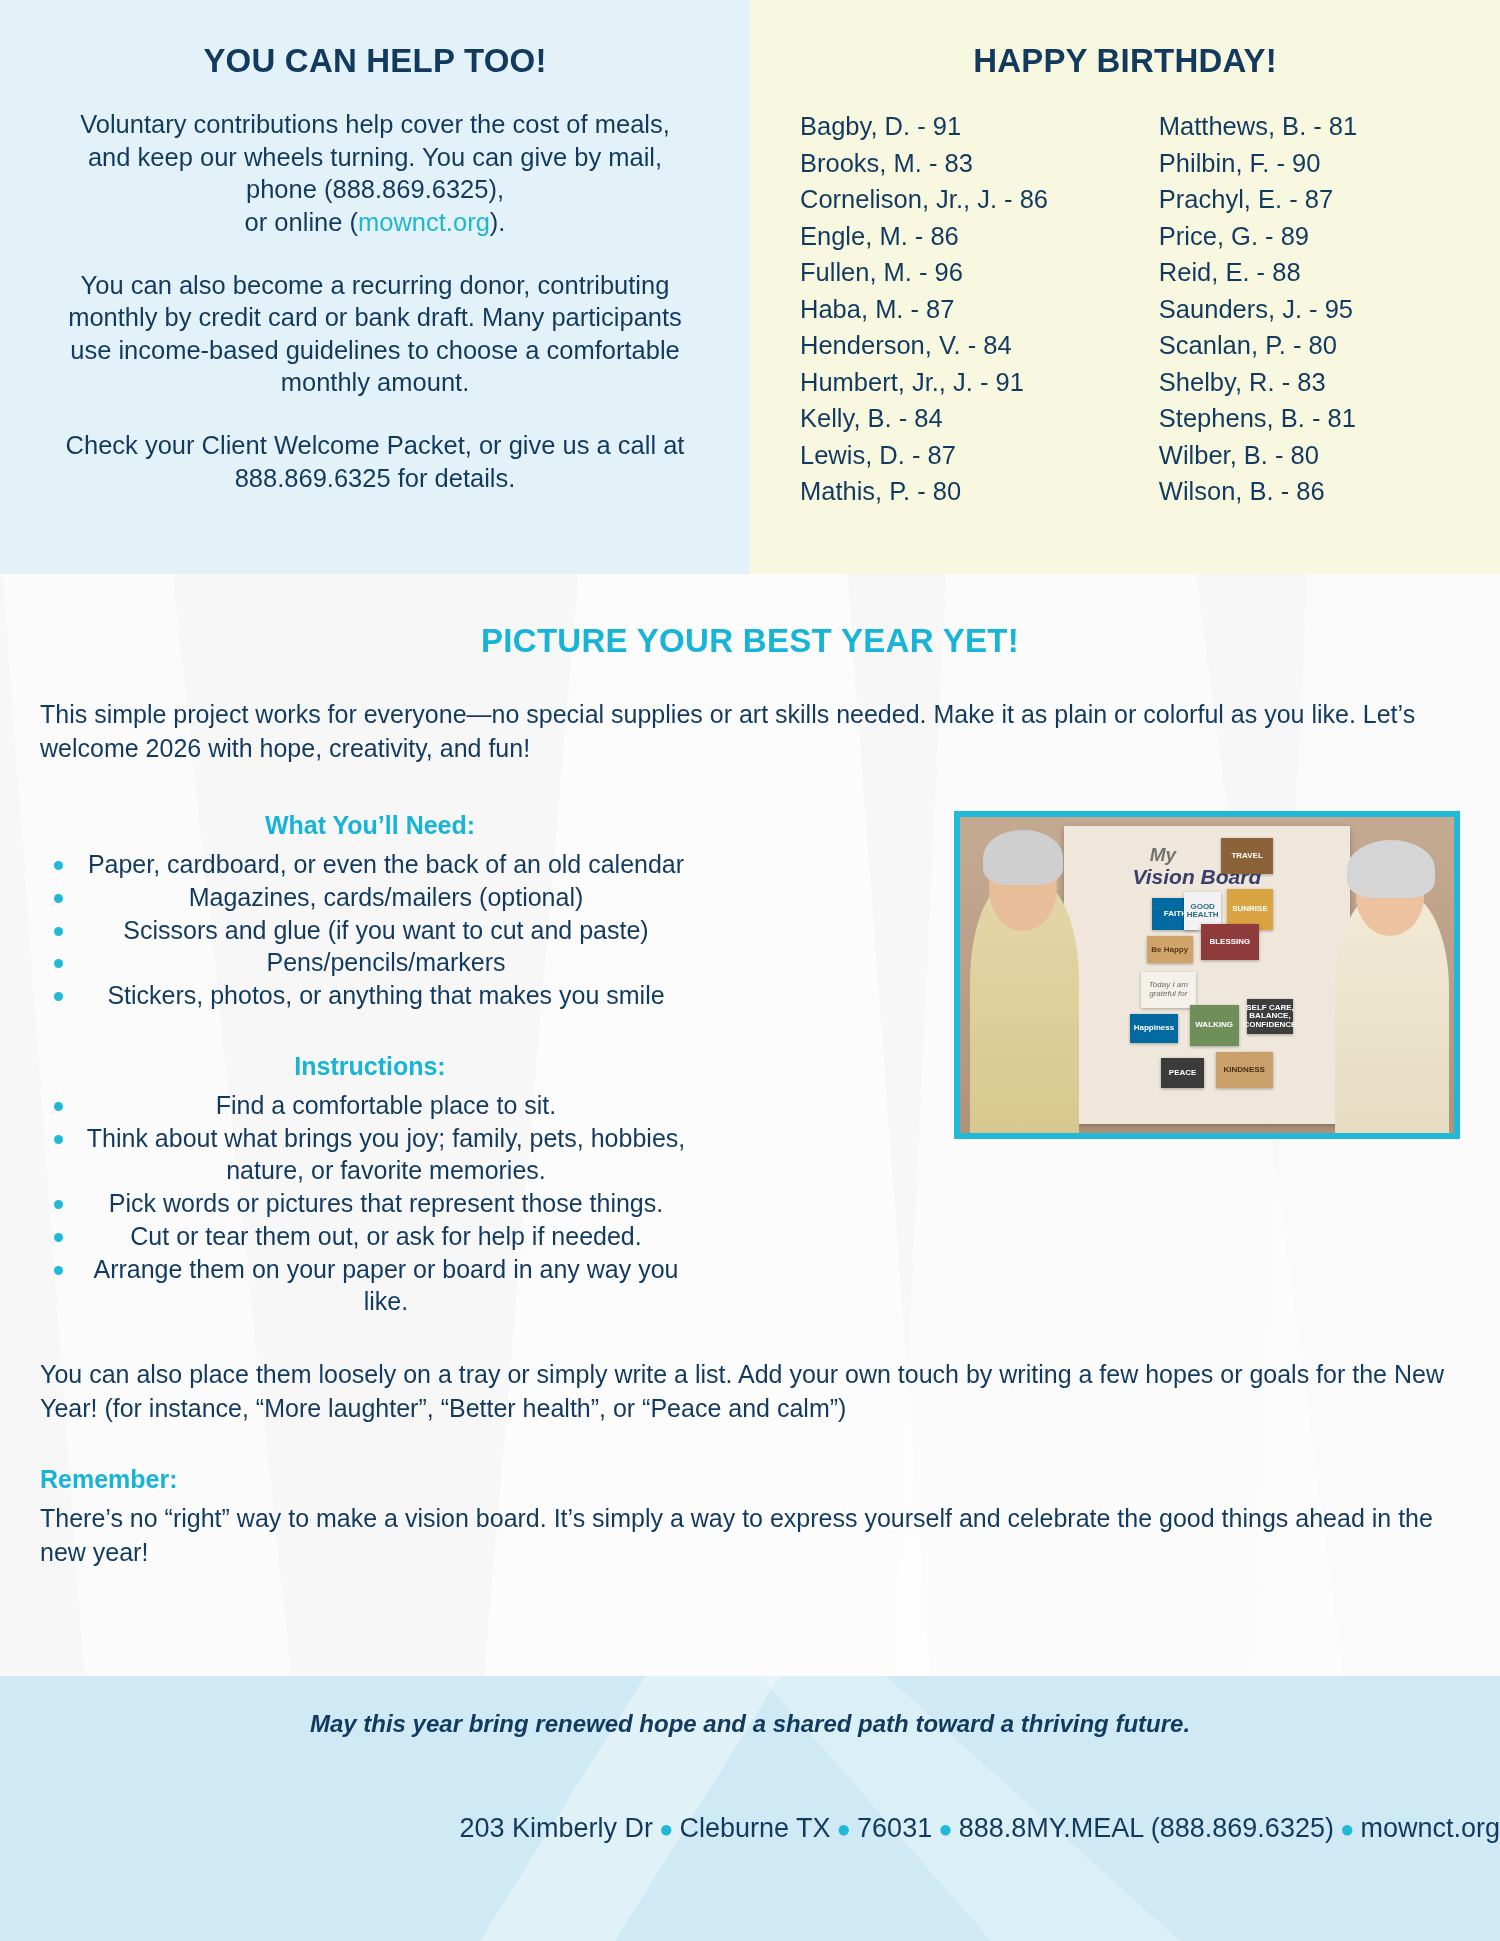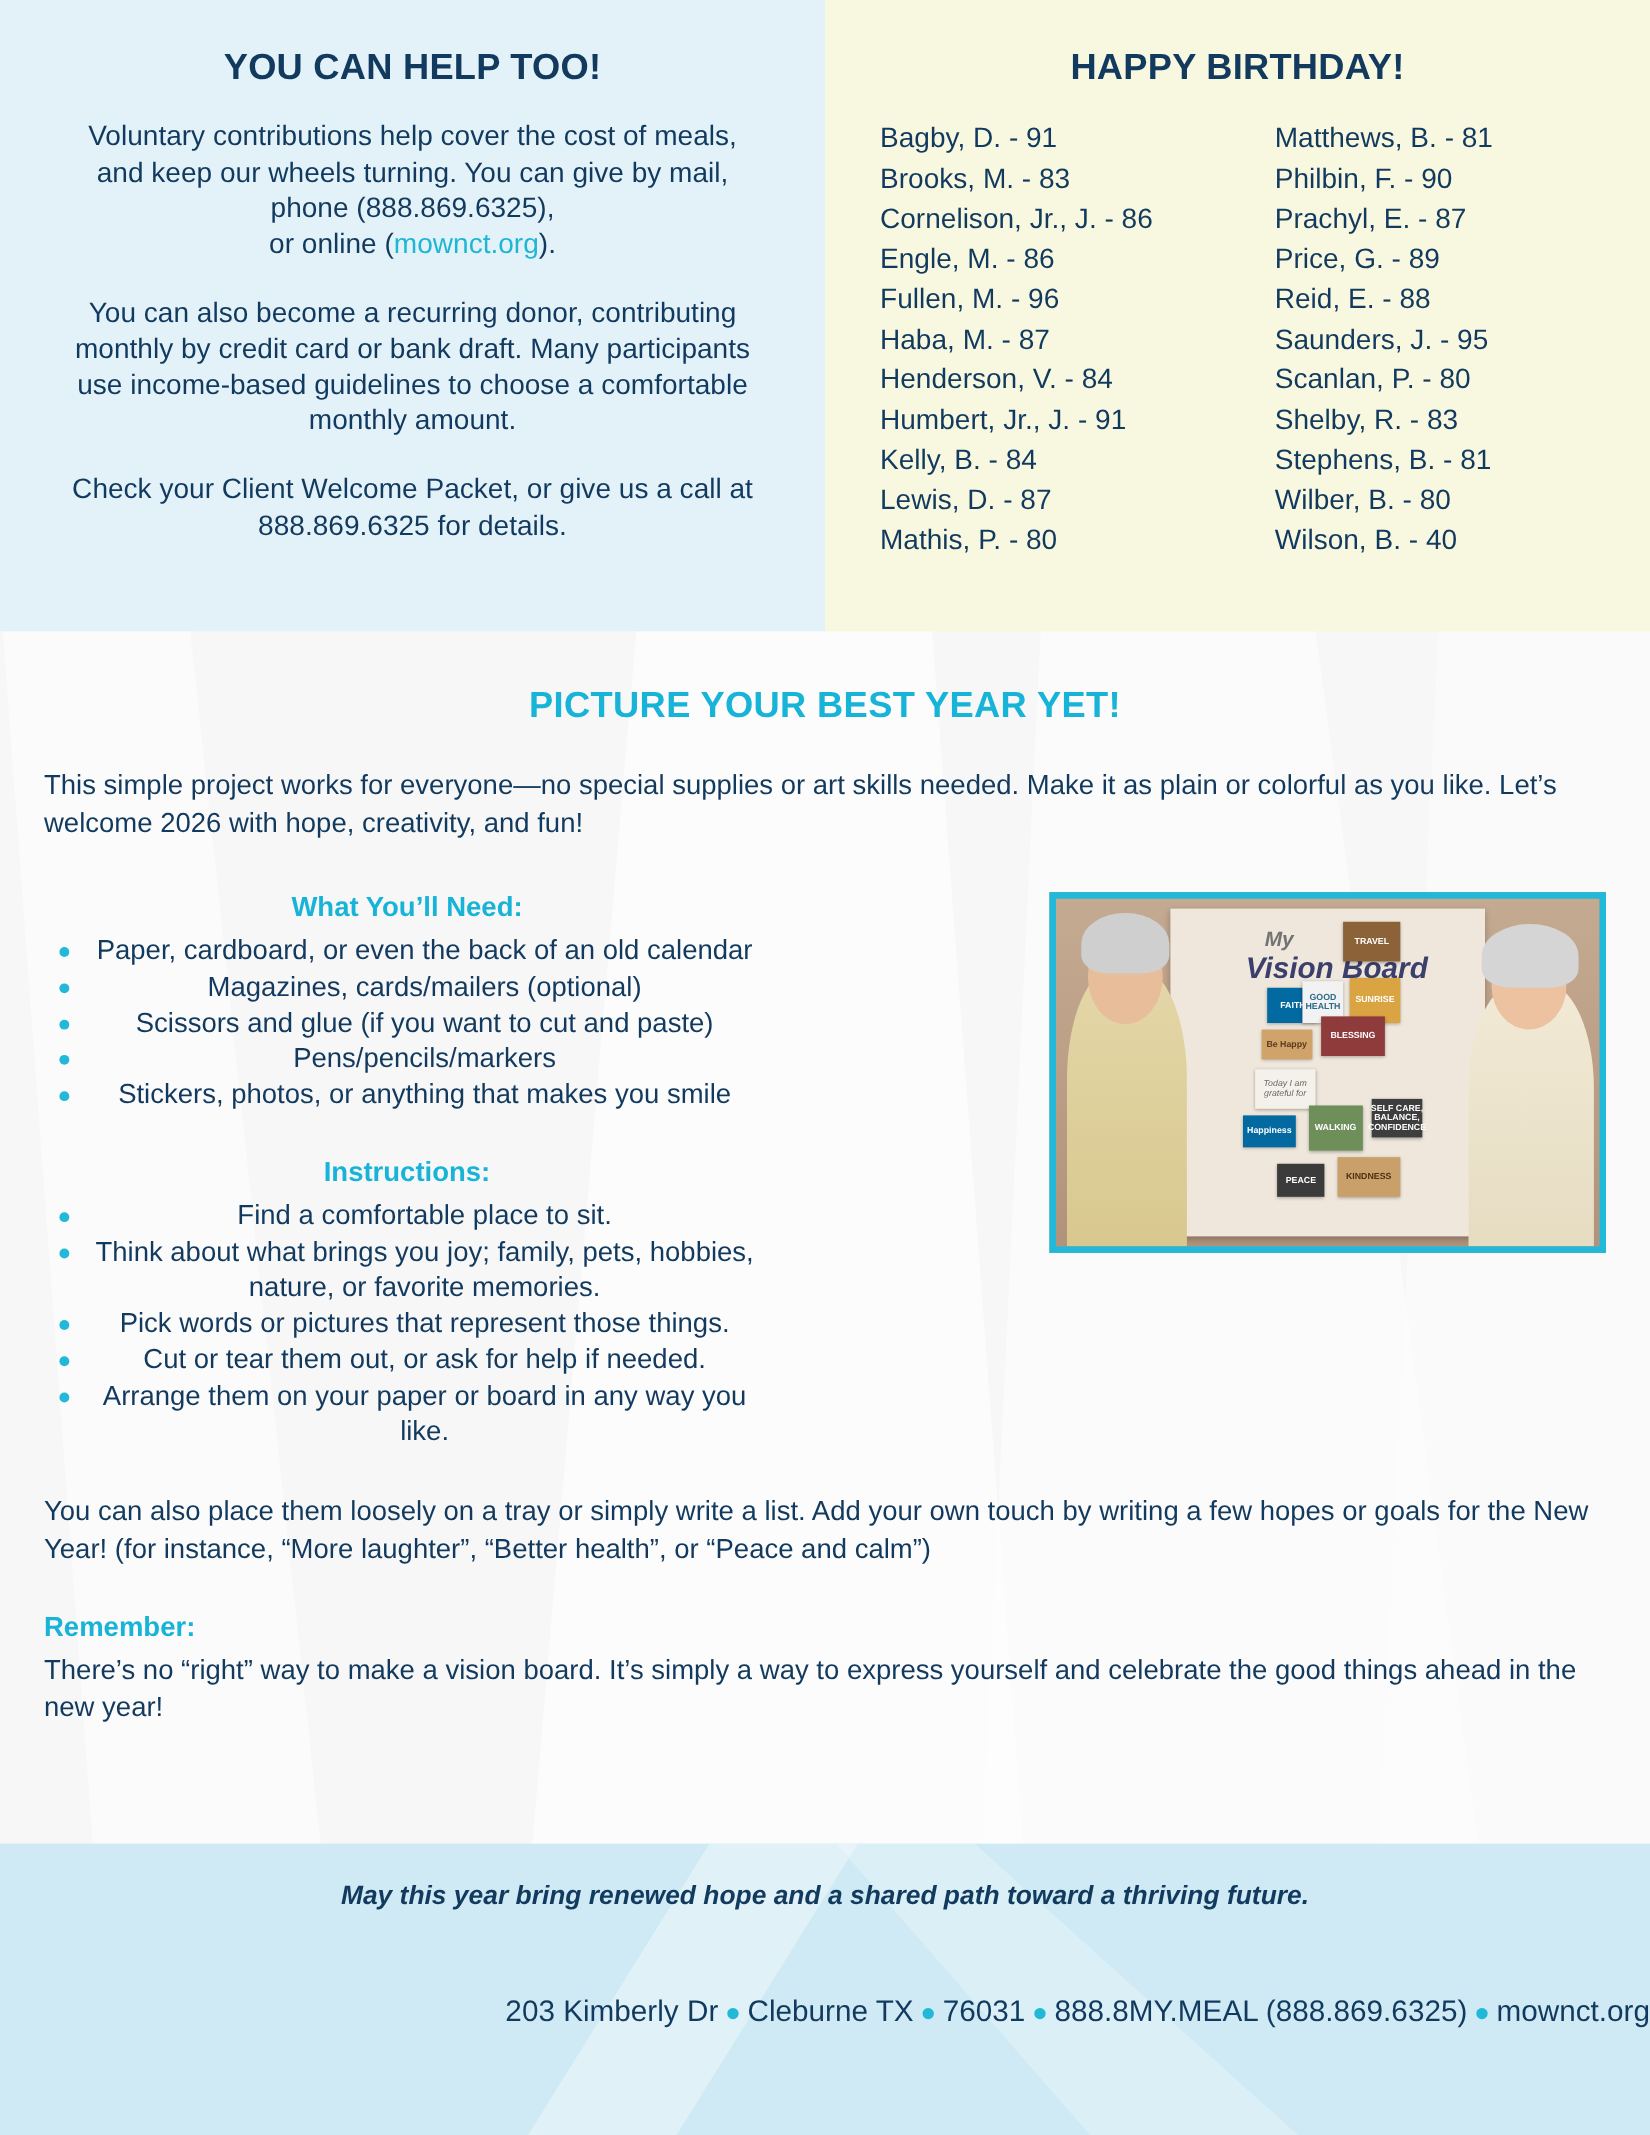--- a/index.html
+++ b/index.html
@@ -142,21 +142,21 @@
     overflow: hidden;
   }
 
   
   .vb-wall { position: absolute; inset: 0; background: linear-gradient(#c5aa92, #b1937b); }
   .vb-board {
     position: absolute; left: 21%; top: 3%; width: 58%; height: 94%;
     background: #efe7dc; box-shadow: 0 2px 6px rgba(0,0,0,.25);
   }
   .vb-title1 { position:absolute; left:30%; top:6%; font-size:19px; color:#737373; font-style:italic; font-weight:700; }
-  .vb-title2 { position:absolute; left:24%; top:13%; font-size:27px; color:#3a3f6b; font-style:italic; font-weight:700; }
+  .vb-title2 { position:absolute; left:24%; top:13%; font-size:21px; color:#3a3f6b; font-style:italic; font-weight:700; }
   .vb-chip {
     position: absolute; font-size: 8px; font-weight: 700; color:#fff;
     display:flex; align-items:center; justify-content:center; text-align:center;
     box-shadow: 0 1px 3px rgba(0,0,0,.3); line-height:1.05; padding:2px;
   }
   .vb-p1 { left:55%; top:4%; width:18%; height:12%; background:#8c6239; }
   .vb-p2 { left:24%; top:24%; width:16%; height:11%; background:#0369a1;margin-left:20px; }
   .vb-p3 { left:42%; top:22%; width:13%; height:13%; background:#f2f2f2; color:#2d6b8a; }
   .vb-p4 { left:57%; top:21%; width:16%; height:14%; background:#d9a441; }
   .vb-p5 { left:29%; top:37%; width:16%; height:9%; background:#cfa36a; color:#5a3a1a; }
@@ -280,21 +280,21 @@
           <div class="bday-item">Matthews, B. - 81</div>
           <div class="bday-item">Philbin, F. - 90</div>
           <div class="bday-item">Prachyl, E. - 87</div>
           <div class="bday-item">Price, G. - 89</div>
           <div class="bday-item">Reid, E. - 88</div>
           <div class="bday-item">Saunders, J. - 95</div>
           <div class="bday-item">Scanlan, P. - 80</div>
           <div class="bday-item">Shelby, R. - 83</div>
           <div class="bday-item">Stephens, B. - 81</div>
           <div class="bday-item">Wilber, B. - 80</div>
-          <div class="bday-item">Wilson, B. - 40</div>
+          <div class="bday-item">Wilson, B. - 86</div>
         </div>
       </div>
     </section>
   </div>
 
   <main class="main">
     <h1 class="main-title">PICTURE YOUR BEST YEAR YET!</h1>
 
     <p class="body-text intro">This simple project works for everyone—no special supplies or art skills needed. Make it as plain or colorful as you like. Let’s welcome 2026 with hope, creativity, and fun!</p>
 

